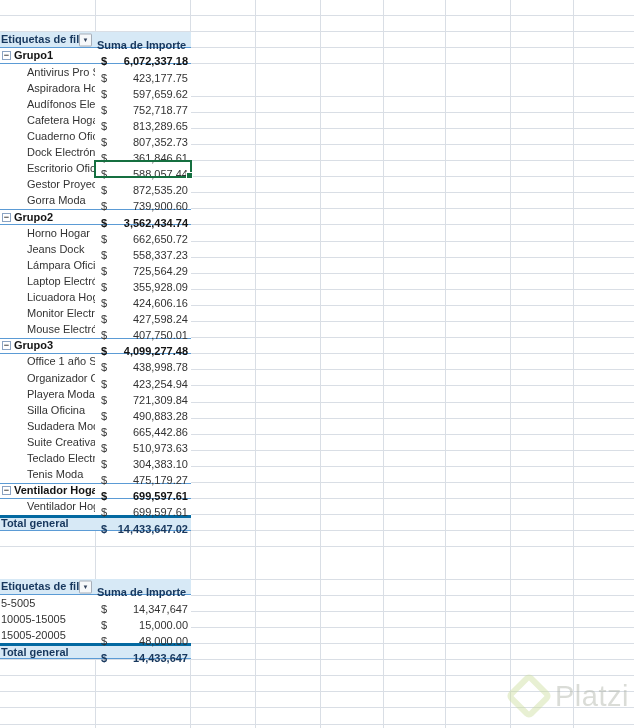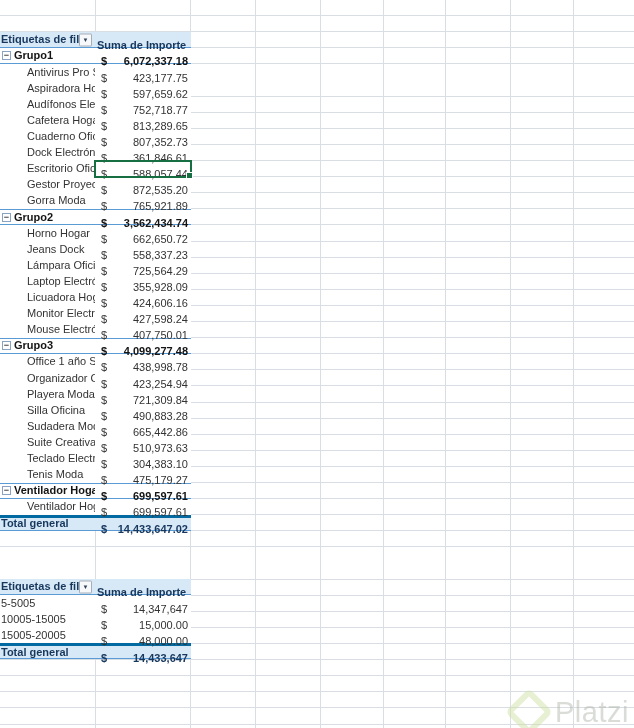--- a/index.html
+++ b/index.html
@@ -32,21 +32,21 @@
         display:inline-block;margin-right:3px;flex:0 0 auto;}
   .dd{position:absolute;right:3px;top:50%;transform:translateY(-50%);
       width:13px;height:13px;box-sizing:border-box;background:#F6F8FA;
       border:1px solid #A6AEB9;border-radius:1px;display:flex;align-items:center;
       justify-content:center;font-size:6px;color:#33425C;padding:0;font-weight:normal;}
   .sel{position:absolute;left:-1px;top:-1px;width:98px;height:18px;box-sizing:border-box;
        border:2px solid #156F40;z-index:4;pointer-events:none;}
   .selh{position:absolute;right:-3px;bottom:-3px;width:5px;height:5px;
         background:#156F40;border:1px solid #fff;}
   .watermark{position:absolute;left:512px;top:679px;display:flex;align-items:center;
-             gap:9px;z-index:1;margin-top:16px;}
+             gap:9px;z-index:1;}
   .wm-diamond{width:22px;height:22px;box-sizing:content-box;
               border:6px solid rgba(203,221,158,0.45);border-radius:6px;
               transform:rotate(45deg);flex:0 0 auto;}
   .wm-text{font-size:29px;color:rgba(173,177,167,0.45);letter-spacing:0.5px;}
 </style>
 </head>
 <body>
 
 <div class="sheet">
   <div class="vline" style="left:95px"></div>
@@ -154,21 +154,21 @@
           <span>$</span>
           <span>872,535.20</span>
         </div>
       </div>
       <div class="prow item">
         <div class="lc">
           <span>Gorra Moda</span>
         </div>
         <div class="vc">
           <span>$</span>
-          <span>765,921.89</span>
+          <span>739,900.60</span>
         </div>
       </div>
       <div class="prow group">
         <div class="lc">
           <span class="cbox">−</span>
           <span>Grupo2</span>
         </div>
         <div class="vc">
           <span>$</span>
           <span>3,562,434.74</span>

